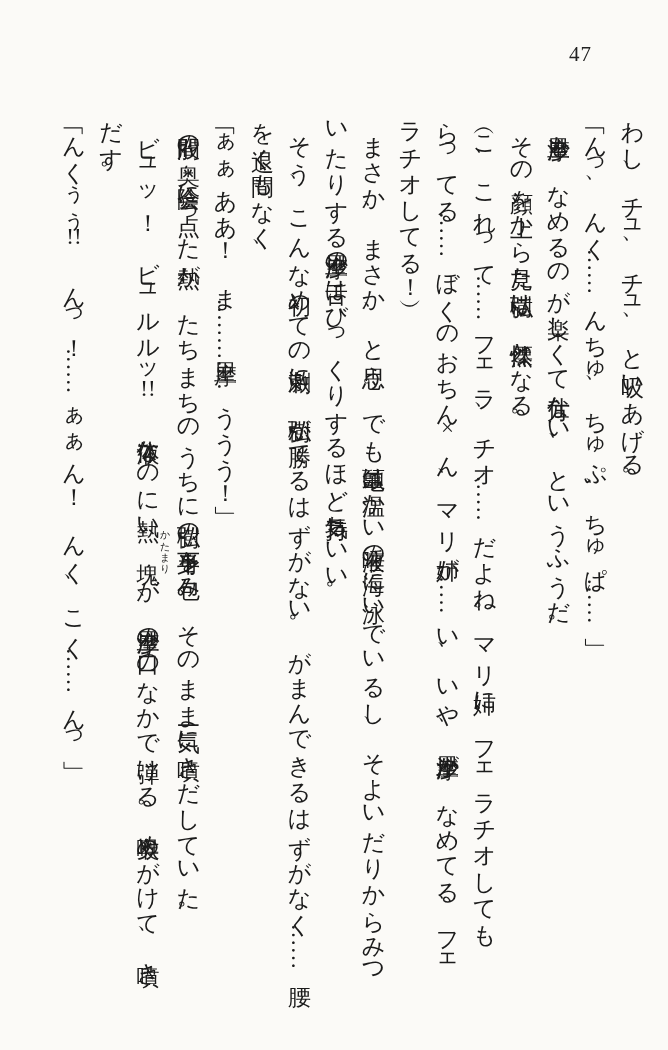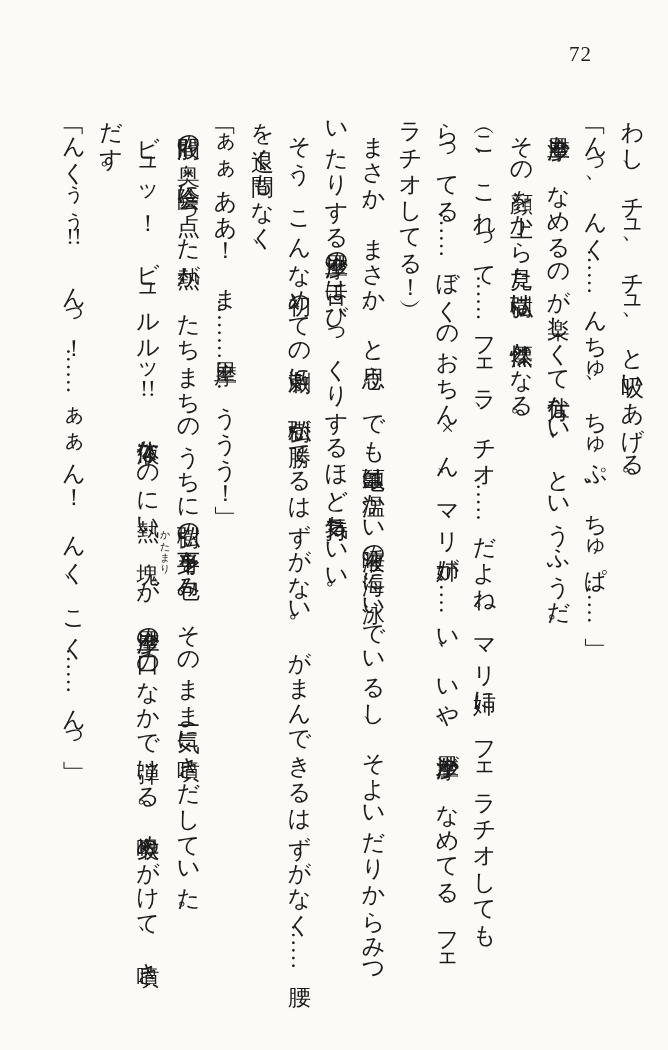--- a/index.html
+++ b/index.html
@@ -57,21 +57,21 @@
   }
   ruby > rt {
     font-size: 10px;
     letter-spacing: 0;
   }
 </style>
 </head>
 <body>
 
 <div class="page">
-  <div class="page-number">72</div>
+  <div class="page-number">47</div>
   <div class="text-block" id="text-block">
       <p>わし、チュ、チュ、と吸いあげる。</p>
       <p class="indent">「んっ、んく……んちゅ、ちゅぷ、ちゅぱ……」</p>
       <p class="indent">摩里沙も、なめるのが楽しくて仕方ない、というふうだ。</p>
       <p class="indent">その顔を上から見た弘樹は、慄然となる。</p>
       <p class="indent">（こ、これって……フェラ、チオ……だよね。マリ姉に、フェラチオしてもらってる……ぼくのおちん×ん、マリ姉が……い、いや、摩里沙が、なめてる、フェラチオしてる！）</p>
       <p class="indent">まさか、まさか、と思う。でも亀頭は温かい唾液の海に泳いでいるし、そよいだりからみついたりする摩里沙の舌はびっくりするほど気持ちいい。</p>
       <p class="indent">そう、こんな初めての刺激に、弘樹が勝てるはずがない。がまんできるはずがなく……腰を退く間もなく、</p>
       <p class="indent">「ぁぁああ！　ま……摩里……ううう！」</p>
       <p class="indent">股間の奥、会陰に点った熱が、たちまちのうちに弘樹の下半身を包み、そのまま一気に噴きだしていた。</p>

